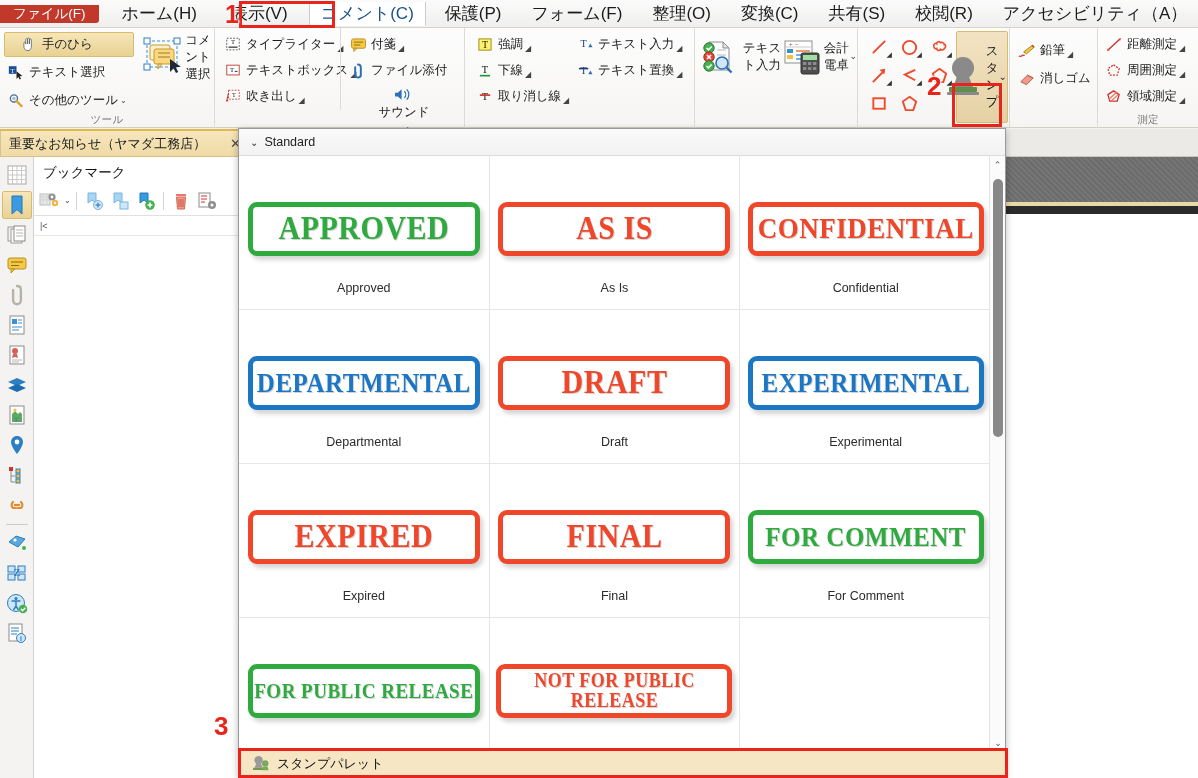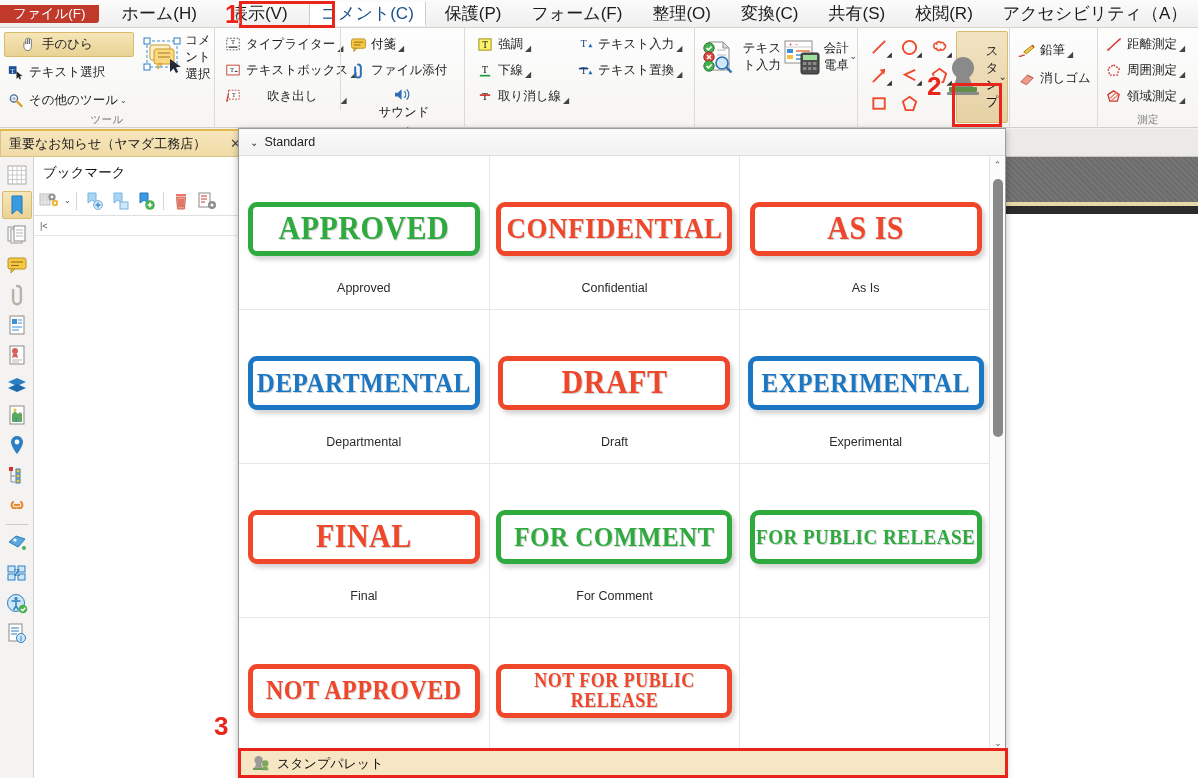--- a/index.html
+++ b/index.html
@@ -286,21 +286,21 @@
         <span class="ic">
           <svg width="16" height="15" viewBox="0 0 18 16">
               <rect x="2" y="2" width="14" height="11" fill="#fff" stroke="#c0392b"></rect>
               <text x="8" y="10" font-size="7.5" text-anchor="middle" font-family="serif" fill="#111">T</text>
               <line x1="11" y1="9" x2="14" y2="9" stroke="#111"></line>
             </svg>
         </span>
         <span>テキストボックス</span>
         <span class="caret">◢</span>
       </div>
-      <div class="trow" style="margin-top:1px;gap:21px;">
+      <div class="trow" style="margin-top:1px;">
         <span class="ic">
           <svg width="16" height="15" viewBox="0 0 18 16">
               <rect x="4" y="1" width="12" height="10" fill="#fff" stroke="#c0392b" stroke-dasharray="2 1.5"></rect>
               <text x="10" y="8.5" font-size="7" text-anchor="middle" font-family="serif" fill="#111">T</text>
               <path d="M4 4l-2 9" stroke="#c0392b" stroke-width="1.2"></path>
               <path d="M1 14l1.5-3 1.5 2z" fill="#c0392b"></path>
             </svg>
         </span>
         <span>吹き出し</span>
         <span class="caret">◢</span>
@@ -821,69 +821,70 @@
 
   <div id="stampbody">
     <div id="stampgrid">
         <div class="cell">
           <div class="stampimg" style="width: 232px; height: 54px; border-width: 5px; border-color: rgb(46, 170, 63);">
             <div class="stamptext" style="color: rgb(46, 170, 63); font-size: 30px;">APPROVED</div>
           </div>
           <div class="caption">Approved</div>
         </div>
         <div class="cell">
+          <div class="stampimg" style="width: 232px; height: 54px; border-width: 5px; border-color: rgb(240, 70, 42);">
+            <div class="stamptext" style="color: rgb(240, 70, 42); font-size: 30px;">AS IS</div>
+          </div>
+          <div class="caption">As Is</div>
+        </div>
+        <div class="cell">
           <div class="stampimg" style="width: 236px; height: 54px; border-width: 5px; border-color: rgb(240, 70, 42);">
             <div class="stamptext" style="color: rgb(240, 70, 42); font-size: 27px;">CONFIDENTIAL</div>
           </div>
           <div class="caption">Confidential</div>
         </div>
         <div class="cell">
-          <div class="stampimg" style="width: 232px; height: 54px; border-width: 5px; border-color: rgb(240, 70, 42);">
-            <div class="stamptext" style="color: rgb(240, 70, 42); font-size: 30px;">AS IS</div>
-          </div>
-          <div class="caption">As Is</div>
-        </div>
-        <div class="cell">
           <div class="stampimg" style="width: 232px; height: 54px; border-width: 5px; border-color: rgb(27, 119, 196);">
             <div class="stamptext" style="color: rgb(27, 119, 196); font-size: 25px;">DEPARTMENTAL</div>
           </div>
           <div class="caption">Departmental</div>
         </div>
         <div class="cell">
           <div class="stampimg" style="width: 232px; height: 54px; border-width: 5px; border-color: rgb(240, 70, 42);">
             <div class="stamptext" style="color: rgb(240, 70, 42); font-size: 30px;">DRAFT</div>
           </div>
           <div class="caption">Draft</div>
         </div>
         <div class="cell">
           <div class="stampimg" style="width: 236px; height: 54px; border-width: 5px; border-color: rgb(27, 119, 196);">
             <div class="stamptext" style="color: rgb(27, 119, 196); font-size: 25px;">EXPERIMENTAL</div>
           </div>
           <div class="caption">Experimental</div>
         </div>
         <div class="cell">
           <div class="stampimg" style="width: 232px; height: 54px; border-width: 5px; border-color: rgb(240, 70, 42);">
+            <div class="stamptext" style="color: rgb(240, 70, 42); font-size: 30px;">EXPIRED</div>
+          </div>
+          <div class="caption">Expired</div>
+        </div>
+        <div class="cell">
+          <div class="stampimg" style="width: 232px; height: 54px; border-width: 5px; border-color: rgb(240, 70, 42);">
             <div class="stamptext" style="color: rgb(240, 70, 42); font-size: 30px;">FINAL</div>
           </div>
           <div class="caption">Final</div>
         </div>
         <div class="cell">
           <div class="stampimg" style="width: 236px; height: 54px; border-width: 5px; border-color: rgb(46, 170, 63);">
             <div class="stamptext" style="color: rgb(46, 170, 63); font-size: 25px;">FOR COMMENT</div>
           </div>
           <div class="caption">For Comment</div>
         </div>
         <div class="cell">
           <div class="stampimg" style="width: 232px; height: 54px; border-width: 5px; border-color: rgb(46, 170, 63);">
             <div class="stamptext" style="color: rgb(46, 170, 63); font-size: 19px;">FOR PUBLIC RELEASE</div>
-          </div>
-        </div>
-        <div class="cell">
-          <div class="stampimg" style="width: 232px; height: 54px; border-width: 5px; border-color: rgb(240, 70, 42);">
-            <div class="stamptext" style="color: rgb(240, 70, 42); font-size: 24px;">NOT APPROVED</div>
           </div>
         </div>
         <div class="cell">
           <div class="stampimg" style="width: 236px; height: 54px; border-width: 5px; border-color: rgb(240, 70, 42);">
             <div class="stamptext" style="color: rgb(240, 70, 42); font-size: 18px; width: 212px;">NOT FOR PUBLIC RELEASE</div>
           </div>
         </div>
       </div>
   </div>
 

